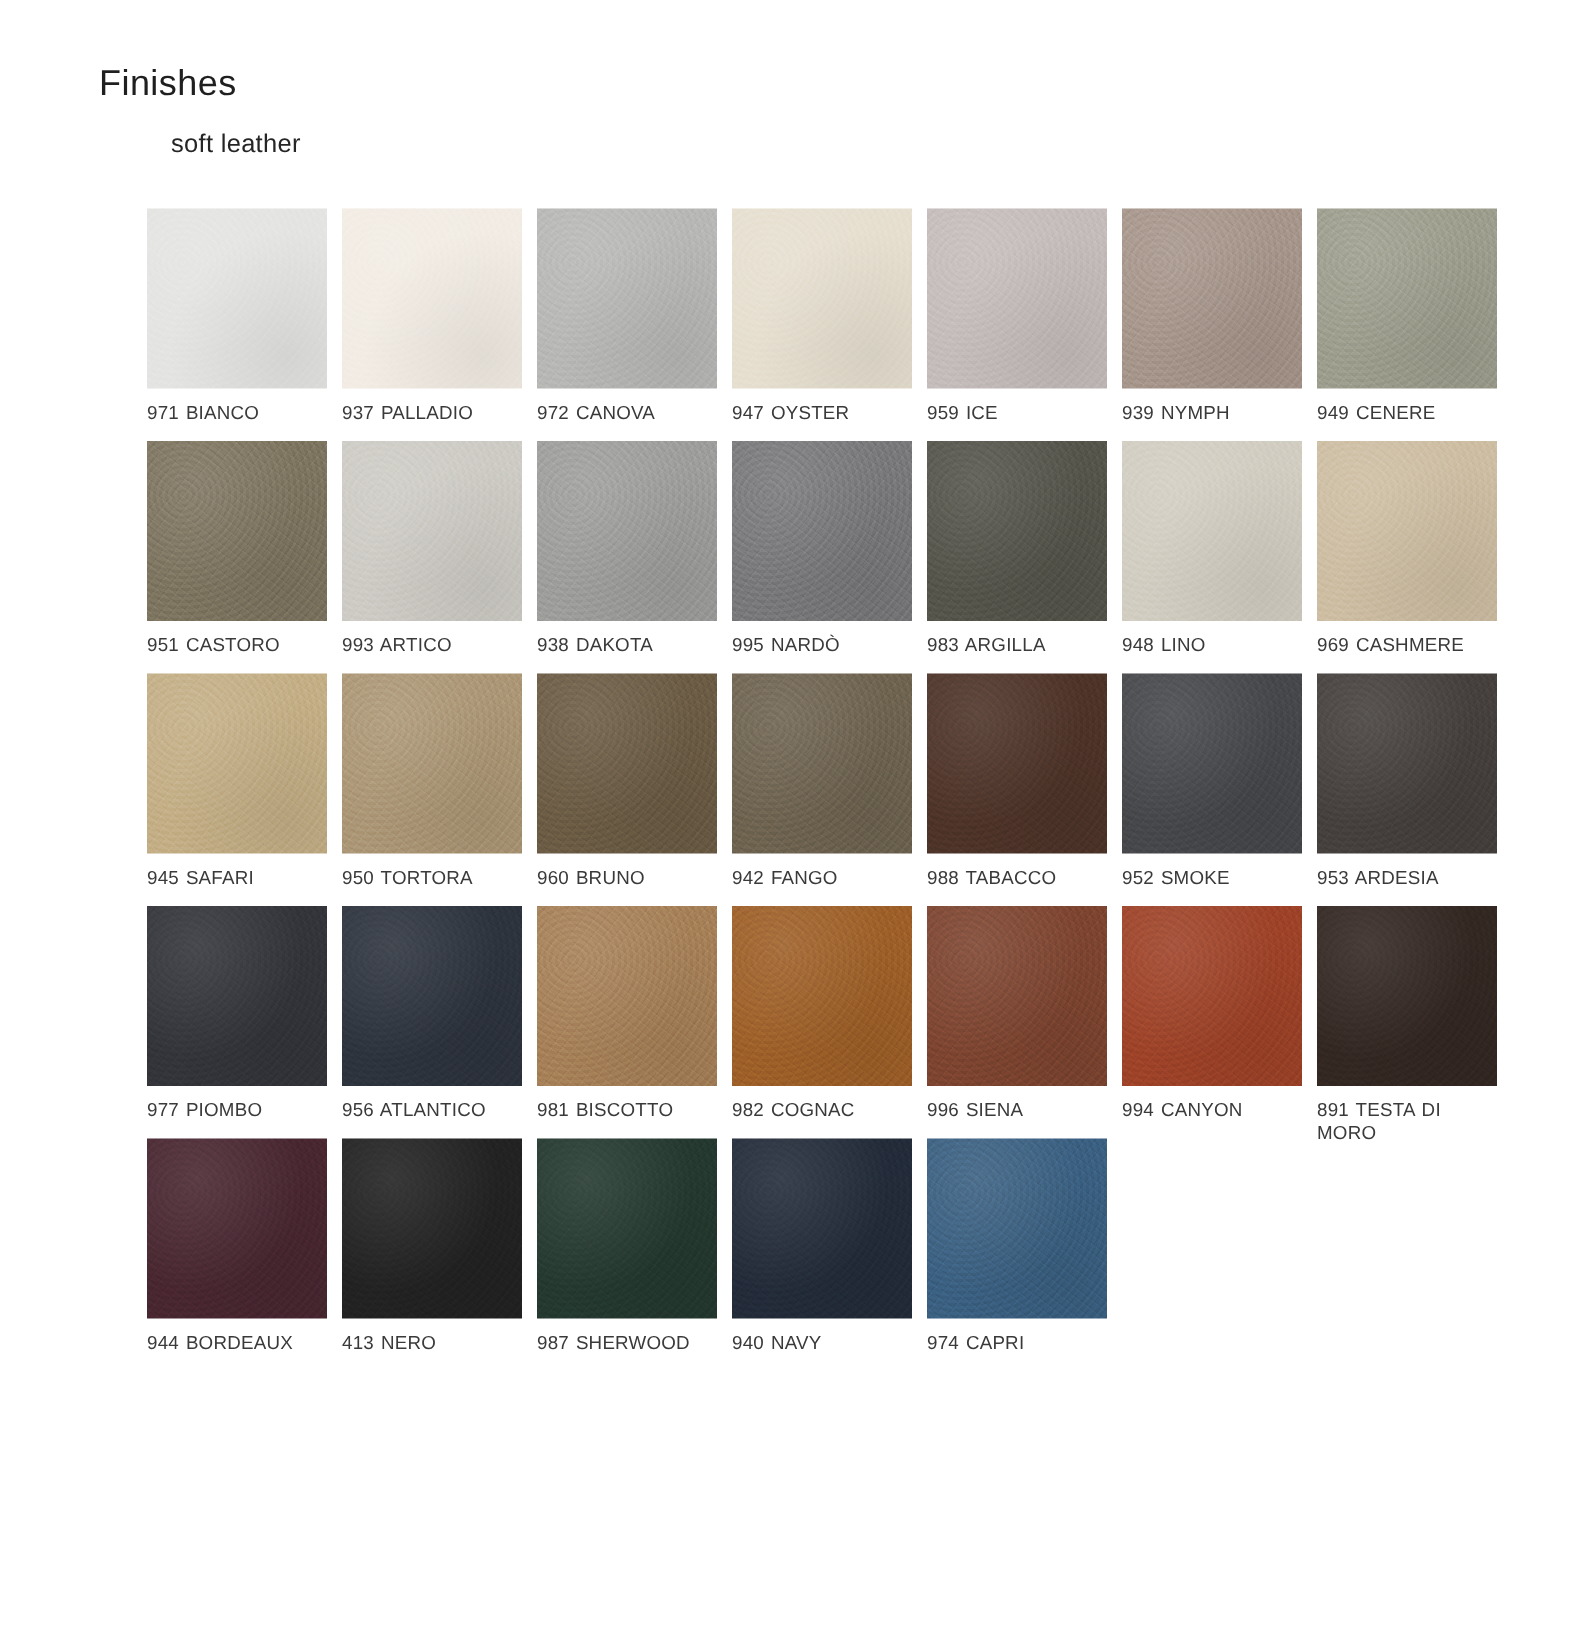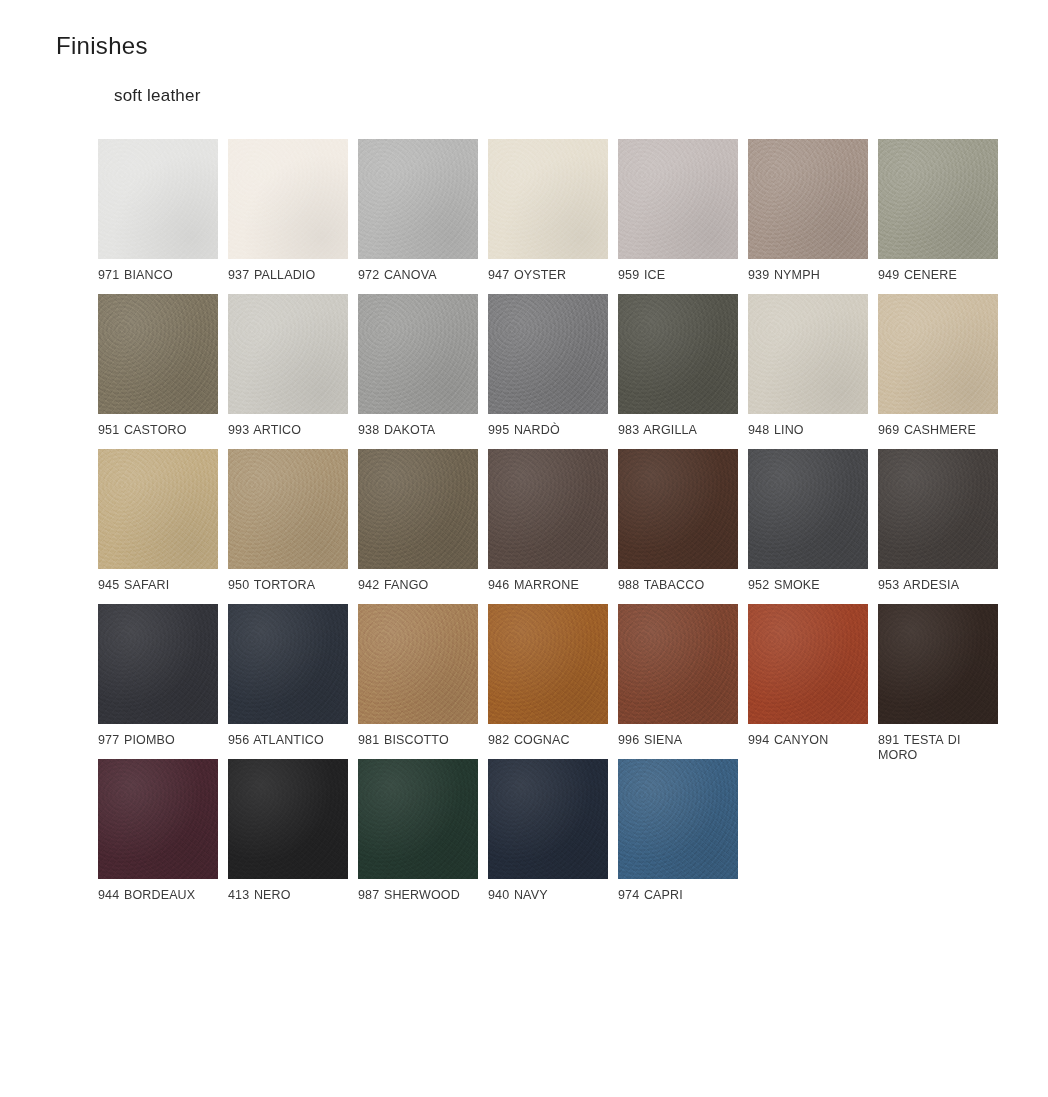--- a/index.html
+++ b/index.html
@@ -19,21 +19,21 @@
   }
 
   .page-title {
     position: absolute;
     left: 52px;
     top: 28px;
     font-size: 24px;
     font-weight: 400;
     letter-spacing: 0.3px;
     color: #1f1f1f;
-    margin: 4px;
+    margin: 14px;
   }
 
   .section-title {
     position: absolute;
     left: 114px;
     top: 86px;
     font-size: 17px;
     font-weight: 400;
     letter-spacing: 0.2px;
     color: #252525;
@@ -181,28 +181,28 @@
     </div>
     <div class="swatch-cell">
       <div class="swatch-chip" style="background-color: rgb(195, 174, 133);"></div>
       <div class="swatch-label">945 SAFARI</div>
     </div>
     <div class="swatch-cell">
       <div class="swatch-chip" style="background-color: rgb(171, 150, 117);"></div>
       <div class="swatch-label">950 TORTORA</div>
     </div>
     <div class="swatch-cell">
+      <div class="swatch-chip" style="background-color: rgb(107, 91, 68);"></div>
+      <div class="swatch-label">960 BRUNO</div>
+    </div>
+    <div class="swatch-cell">
       <div class="swatch-chip" style="background-color: rgb(110, 99, 80);"></div>
       <div class="swatch-label">942 FANGO</div>
     </div>
     <div class="swatch-cell">
-      <div class="swatch-chip" style="background-color: rgb(89, 74, 68);"></div>
-      <div class="swatch-label">946 MARRONE</div>
-    </div>
-    <div class="swatch-cell">
       <div class="swatch-chip" style="background-color: rgb(77, 51, 40);"></div>
       <div class="swatch-label">988 TABACCO</div>
     </div>
     <div class="swatch-cell">
       <div class="swatch-chip" style="background-color: rgb(70, 71, 74);"></div>
       <div class="swatch-label">952 SMOKE</div>
     </div>
     <div class="swatch-cell">
       <div class="swatch-chip" style="background-color: rgb(69, 64, 61);"></div>
       <div class="swatch-label">953 ARDESIA</div>

